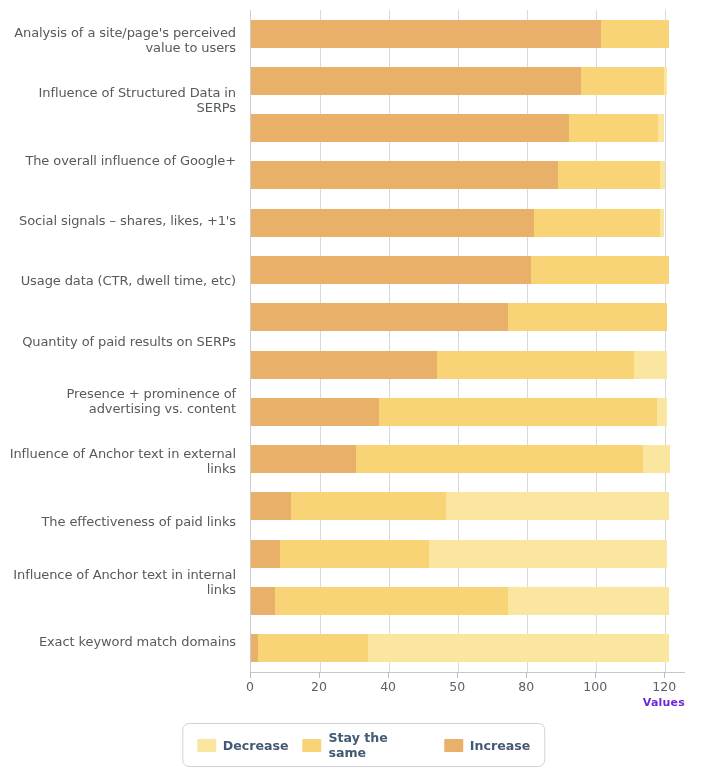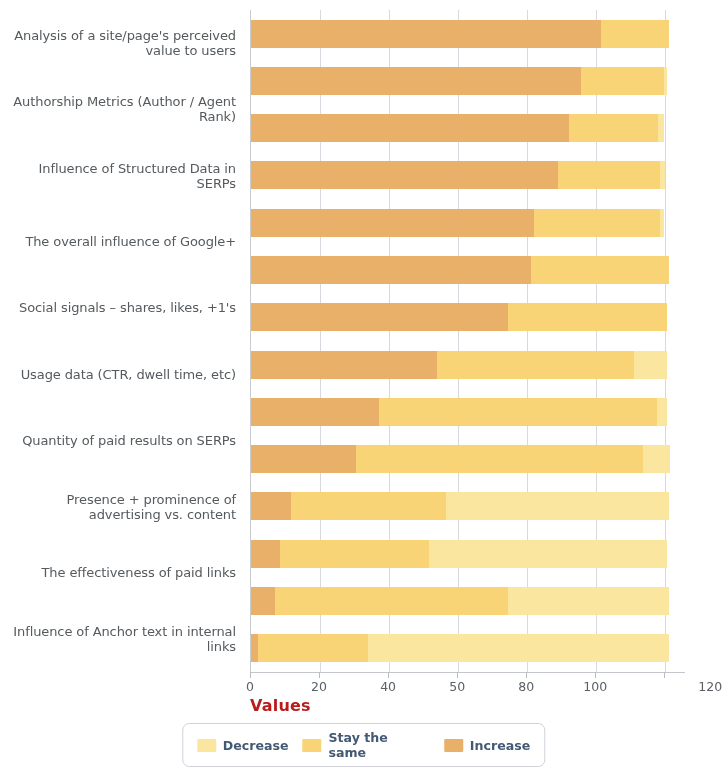--- a/index.html
+++ b/index.html
@@ -101,24 +101,24 @@
     top: 7px;
     transform: translateX(-50%);
     font-size: 12.5px;
     color: #5b6066;
     white-space: nowrap;
   }
   .x-title {
     position: absolute;
     left: 250px; top: 696px;
     width: 435px;
-    text-align: left;
-    font-size: 16px;
+    text-align: right;
+    font-size: 11px;
     font-weight: bold;
-    color: #b91c1c;
+    color: #6d28d9;
     letter-spacing: 0.2px;
   }
 
   
   .legend {
     position: absolute;
     left: 50%;
     transform: translateX(-50%);
     top: 723px;
     display: flex;
@@ -149,29 +149,30 @@
 </style>
 </head>
 <body>
 
 <div id="chart-root">
 
   <div class="plot-wrap">
 
     <div class="y-labels">
         <div class="y-label">Analysis of a site/page's perceived value to users</div>
-        <div class="y-label">Authorship Metrics (Author / Agent Rank)</div>
         <div class="y-label">Influence of Structured Data in SERPs</div>
         <div class="y-label">The overall influence of Google+</div>
         <div class="y-label">Social signals – shares, likes, +1's</div>
         <div class="y-label">Usage data (CTR, dwell time, etc)</div>
         <div class="y-label">Quantity of paid results on SERPs</div>
         <div class="y-label">Presence + prominence of advertising vs. content</div>
+        <div class="y-label">Influence of Anchor text in external links</div>
         <div class="y-label">The effectiveness of paid links</div>
         <div class="y-label">Influence of Anchor text in internal links</div>
+        <div class="y-label">Exact keyword match domains</div>
       </div>
 
     <div class="plot-area">
       <div class="grid-layer">
           <div class="gridline" style="left: 69.0476px;"></div>
           <div class="gridline" style="left: 138.095px;"></div>
           <div class="gridline" style="left: 207.143px;"></div>
           <div class="gridline" style="left: 276.19px;"></div>
           <div class="gridline" style="left: 345.238px;"></div>
           <div class="gridline" style="left: 414.286px;"></div>
@@ -283,21 +284,21 @@
         <div class="tick-label" style="left: 69.0476px;">20</div>
         <div class="tick" style="left: 138.095px;"></div>
         <div class="tick-label" style="left: 138.095px;">40</div>
         <div class="tick" style="left: 207.143px;"></div>
         <div class="tick-label" style="left: 207.143px;">50</div>
         <div class="tick" style="left: 276.19px;"></div>
         <div class="tick-label" style="left: 276.19px;">80</div>
         <div class="tick" style="left: 345.238px;"></div>
         <div class="tick-label" style="left: 345.238px;">100</div>
         <div class="tick" style="left: 414.286px;"></div>
-        <div class="tick-label" style="left: 414.286px; margin-left: 46px;">120</div>
+        <div class="tick-label" style="left: 414.286px;">120</div>
       </div>
 
     <div class="x-title">Values</div>
   </div>
 
   <div class="legend">
       <div class="legend-item">
         <span class="legend-swatch decrease"></span>
         <span class="legend-text">Decrease</span>
       </div>

